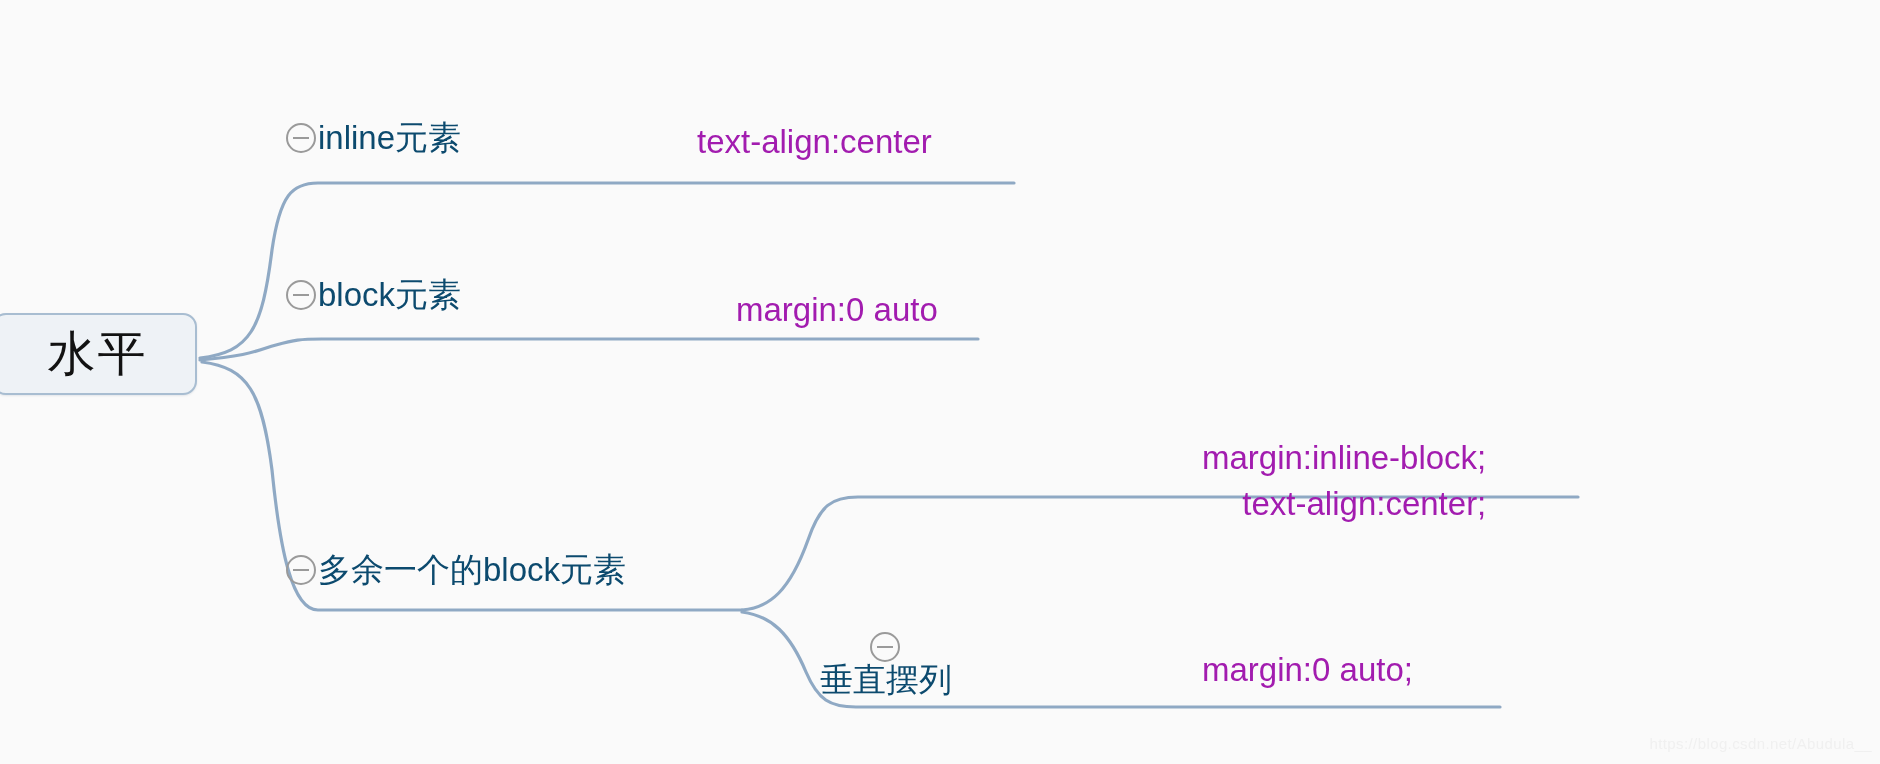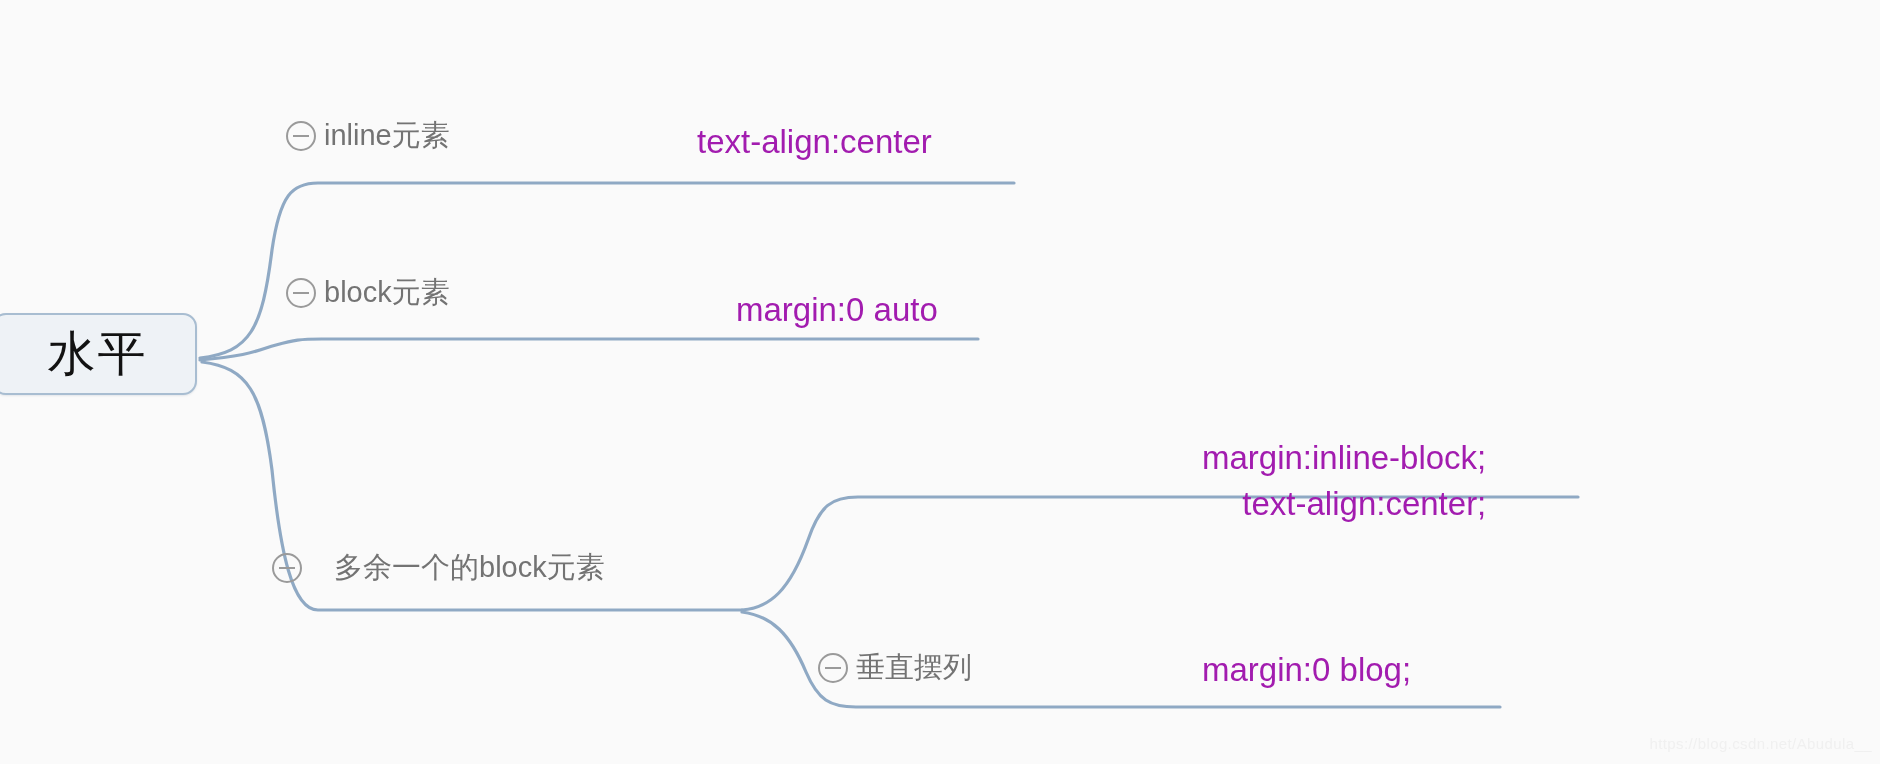--- a/index.html
+++ b/index.html
@@ -78,23 +78,23 @@
     content: "";
     position: absolute;
     left: 5px;
     right: 5px;
     top: 50%;
     height: 2px;
     margin-top: -1px;
     background: #9a9a9a;
   }
   .topic-label {
-    margin-left: 8px;
-    font-size: 29px;
-    color: #737373;
+    margin-left: 2px;
+    font-size: 33px;
+    color: #0c4a6e;
     line-height: 1.1;
   }
 
   
   .value-text {
     position: absolute;
     font-size: 33px;
     color: #a21caf;
     white-space: nowrap;
     line-height: 1.35;
@@ -142,31 +142,31 @@
     <span class="topic-label">inline元素</span>
   </div>
   <div class="value-text" style="left:697px; top:120px;">text-align:center</div>
 
   <div class="topic" style="left:286px; top:277px;">
     <span class="toggle-icon"></span>
     <span class="topic-label">block元素</span>
   </div>
   <div class="value-text" style="left:700px; top:288px;margin-left:36px;">margin:0 auto</div>
 
-  <div class="topic" style="left:272px; top:552px;gap:24px;">
+  <div class="topic" style="left:286px; top:552px;">
     <span class="toggle-icon"></span>
     <span class="topic-label">多余一个的block元素</span>
   </div>
 
   <div class="value-text two-line" style="left:1202px; top:435px;">
     <div>margin:inline-block;</div>
     <div>text-align:center;</div>
   </div>
 
-  <div class="topic" style="left:818px; top:652px;">
+  <div class="topic" style="left:818px; top:632px;flex-direction:column;">
     <span class="toggle-icon"></span>
     <span class="topic-label">垂直摆列</span>
   </div>
-  <div class="value-text" style="left:1202px; top:648px;">margin:0 blog;</div>
+  <div class="value-text" style="left:1202px; top:648px;">margin:0 auto;</div>
 
   <div class="watermark">https://blog.csdn.net/Abudula__</div>
 
 </div>
 
 </body></html>

